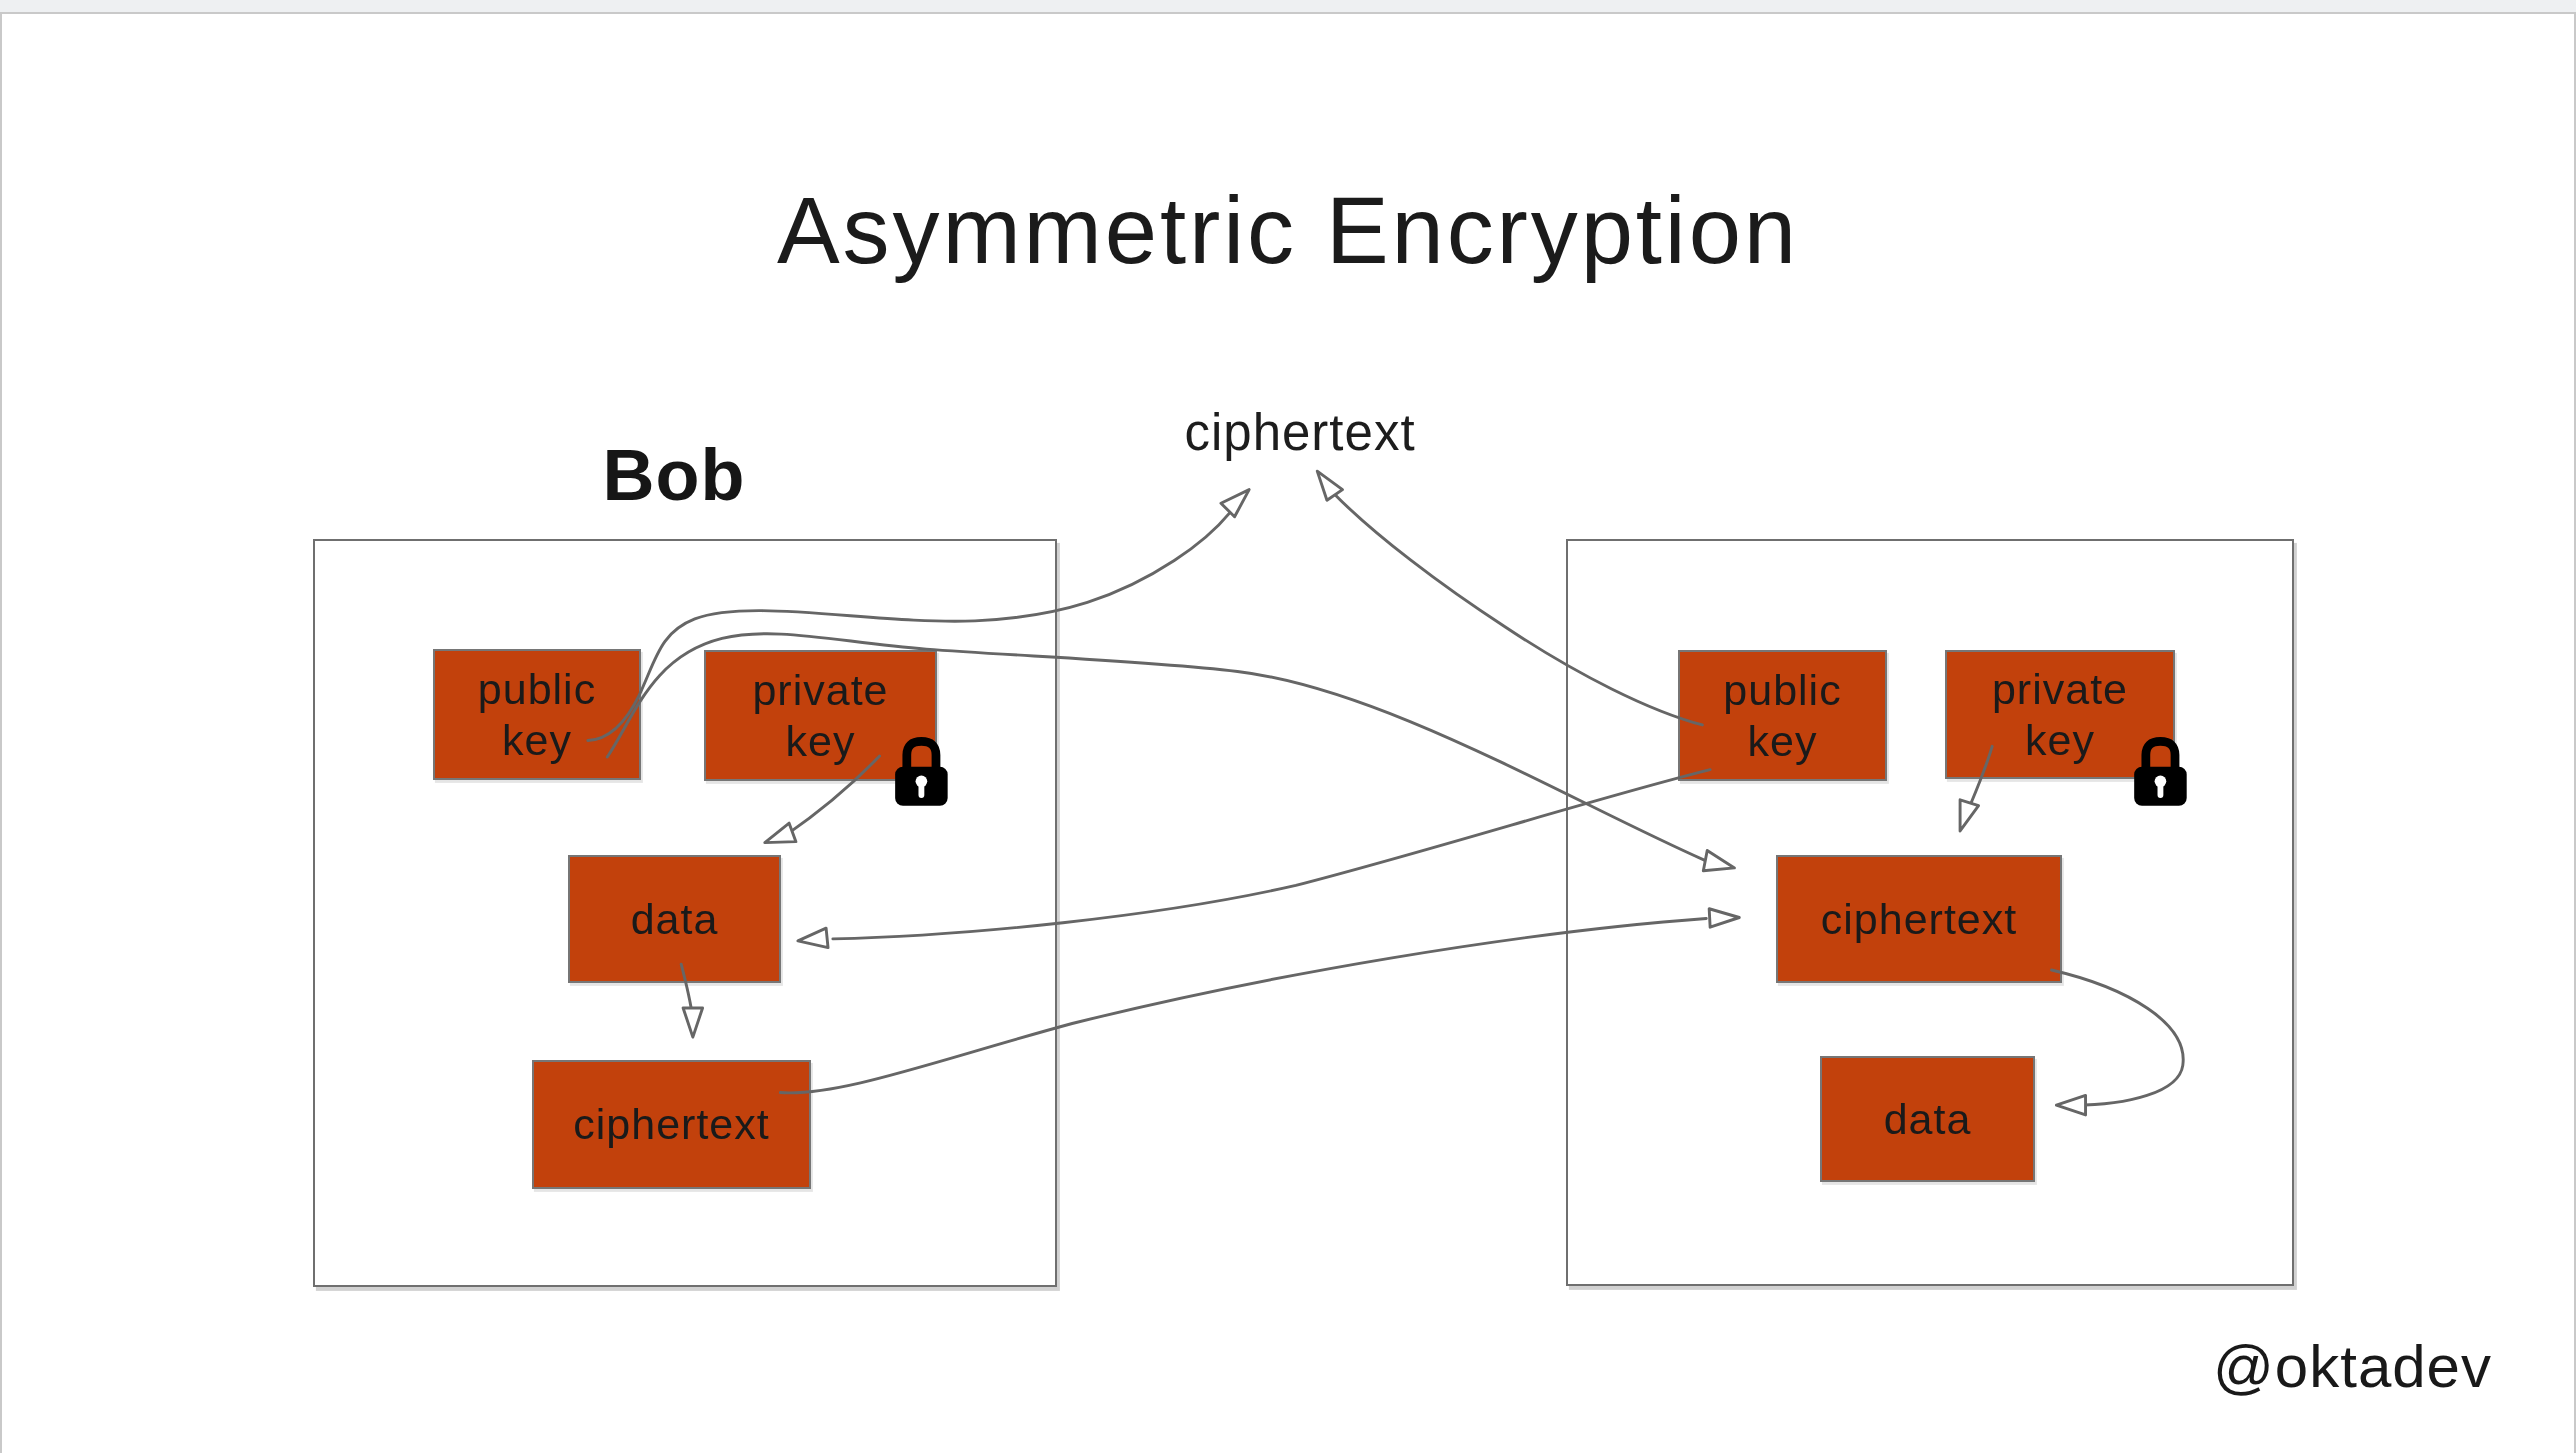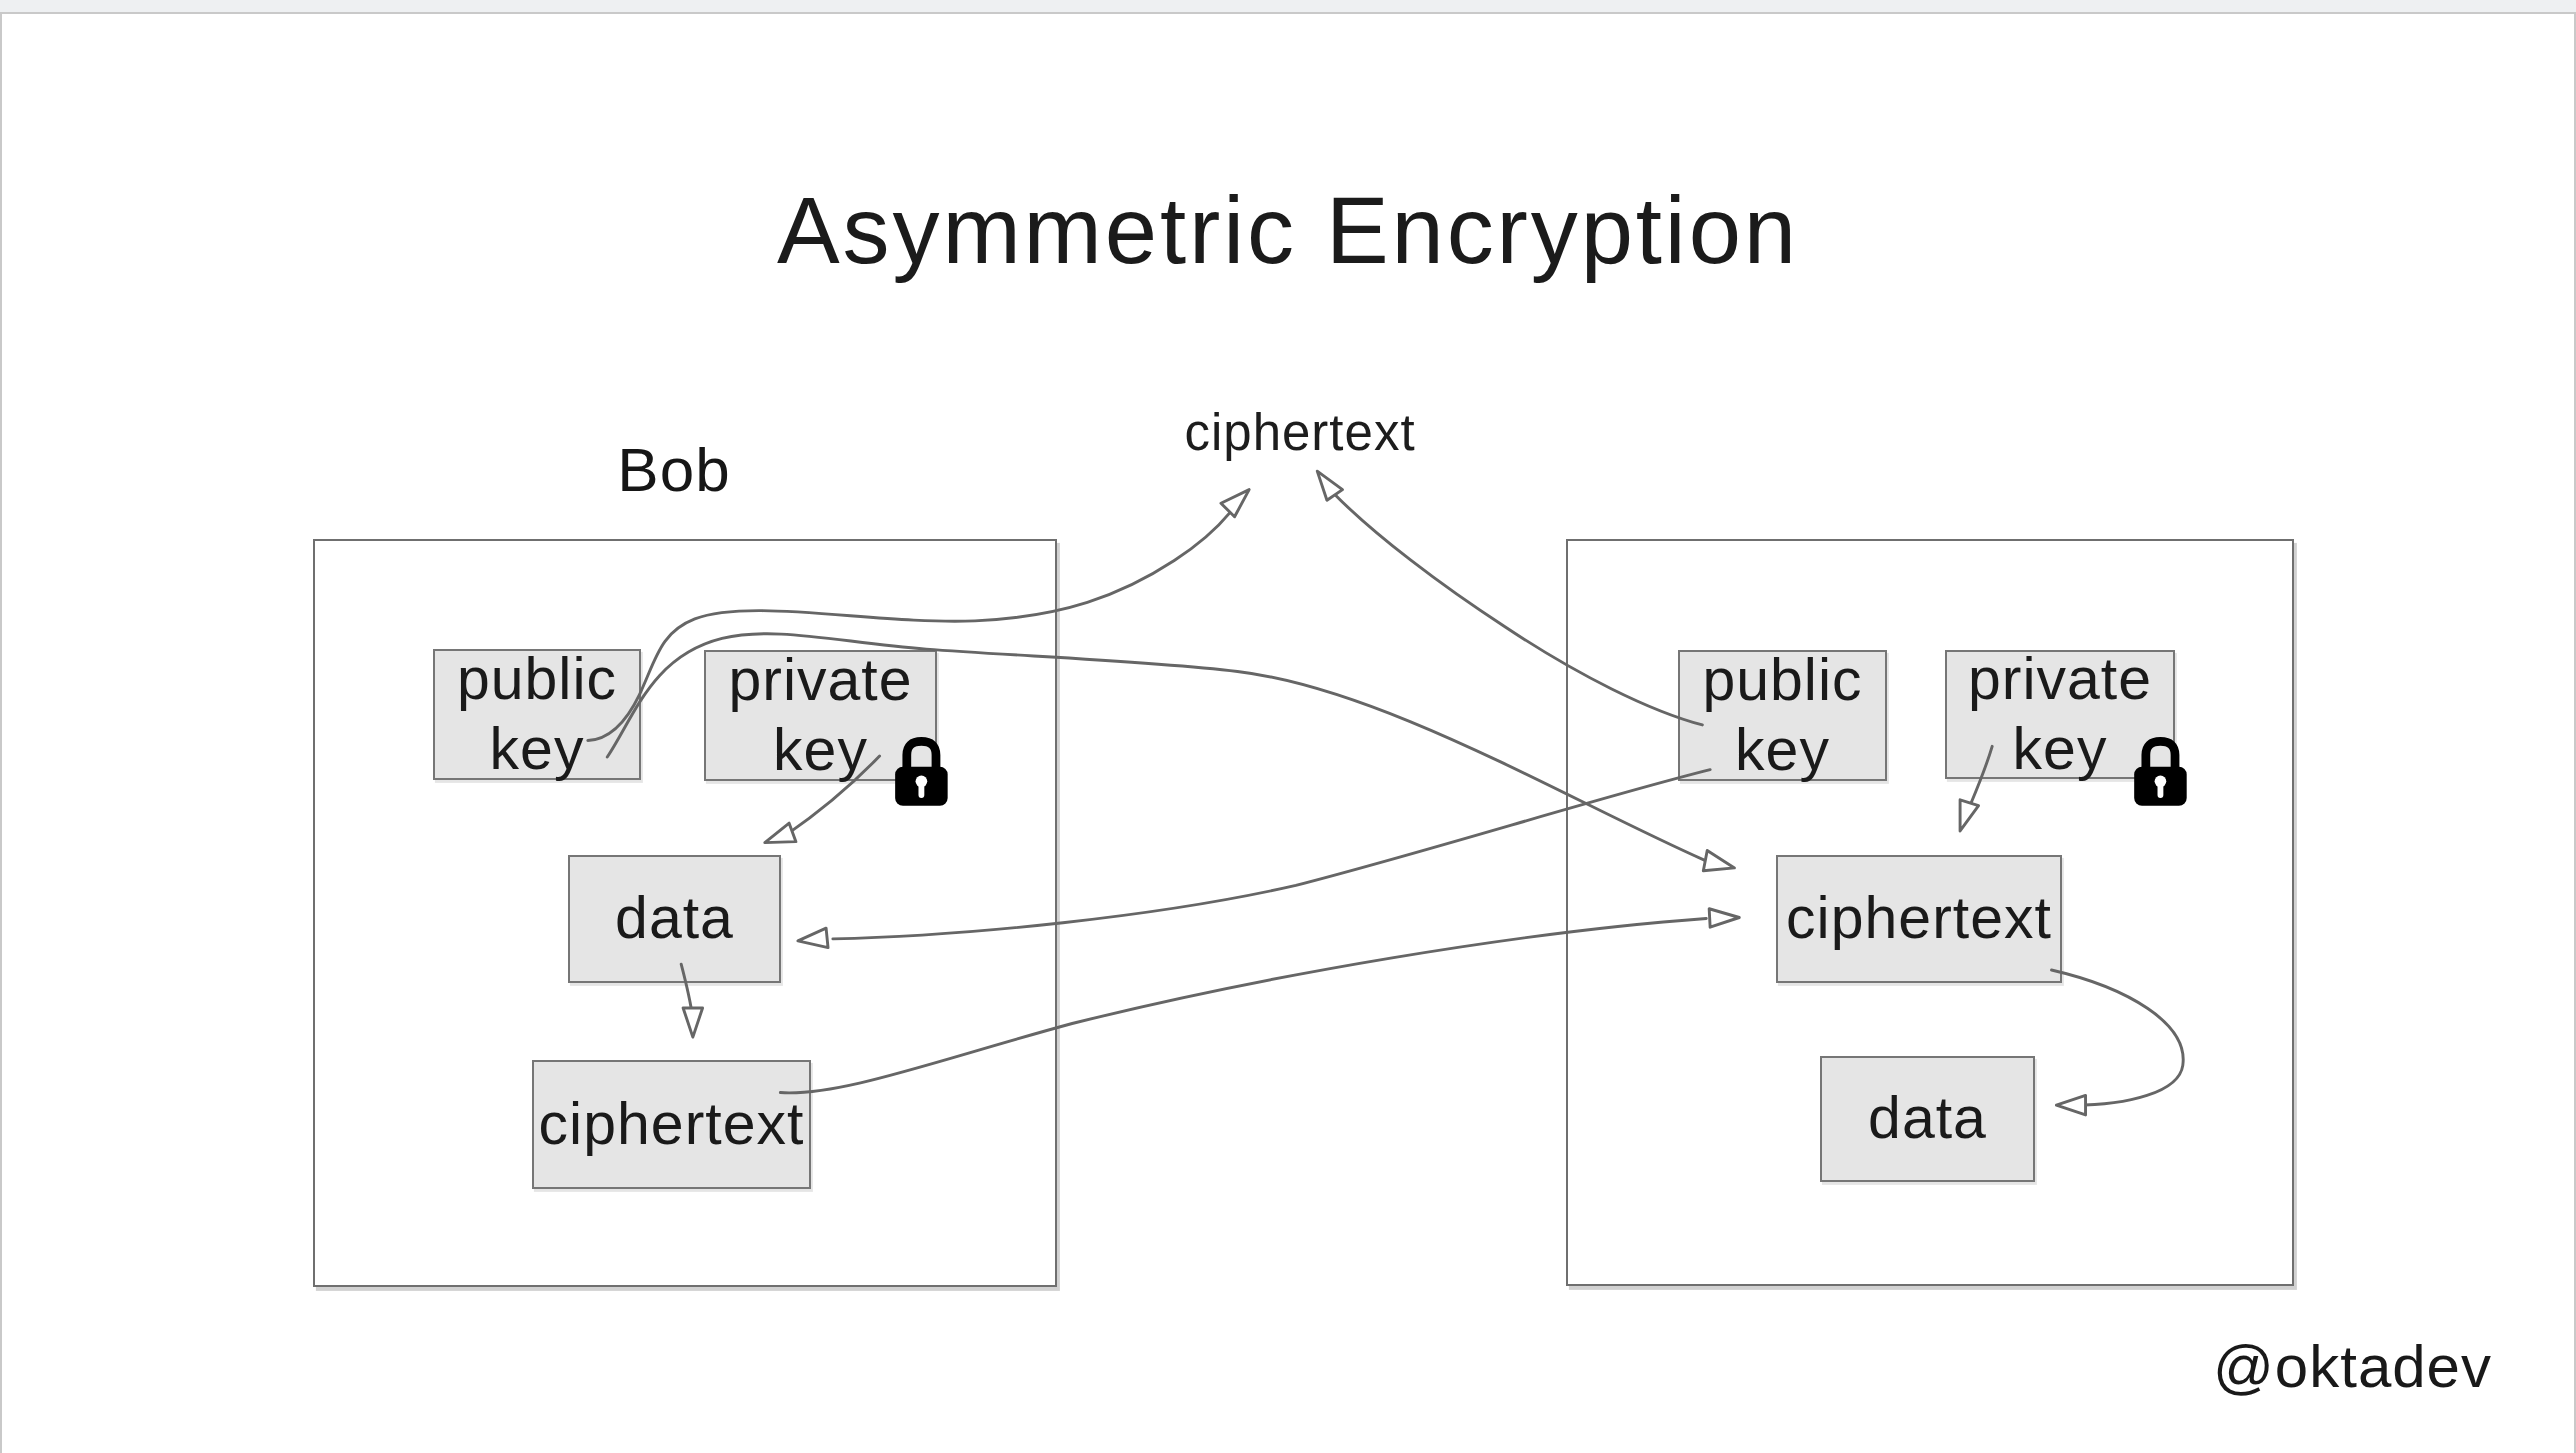--- a/index.html
+++ b/index.html
@@ -15,43 +15,43 @@
     margin-top:12px;
   }
   .abs{position:absolute;}
   #title{
     left:0;right:0;top:163px;
     text-align:center;
     font-size:94px;font-weight:300;letter-spacing:2.9px;
     color:#1b1b1b;
   }
   .actor-label{
-    font-size:62px;font-weight:400;letter-spacing:1px;
+    font-size:72px;font-weight:700;letter-spacing:1px;
     color:#161616;white-space:nowrap;
     transform:translateX(-50%);
   }
   #shareable-label{
     font-size:51px;font-weight:300;letter-spacing:1px;
     transform:translateX(-50%);
     color:#1d1d1d;
   }
   .actor-box{
     border:2.4px solid #6f6f6f;
     box-shadow:2.9px 3.9px 0 rgba(0,0,0,0.18);
     background:transparent;
     box-sizing:border-box;
   }
   .node{
     border:2.4px solid #767676;
     box-shadow:1.9px 2.9px 0 rgba(0,0,0,0.10);
-    background:#e5e5e5;
+    background:#c2410c;
     box-sizing:border-box;
     display:flex;align-items:center;justify-content:center;
     text-align:center;
-    font-size:59px;font-weight:300;letter-spacing:1px;
+    font-size:43px;font-weight:300;letter-spacing:1px;
     line-height:1.17;color:#1a1a1a;
     padding:3.9px 9.7px;
   }
   .footer{
     font-size:60px;font-weight:300;letter-spacing:1px;
     color:#191919;top:1318px;white-space:nowrap;
   }
   #arrow-layer{left:0;top:0;pointer-events:none;}
   .wire{fill:none;stroke:#666666;stroke-width:3;stroke-linecap:round;}
   .head{fill:#ffffff;stroke:#666666;stroke-width:3;stroke-linejoin:round;}

